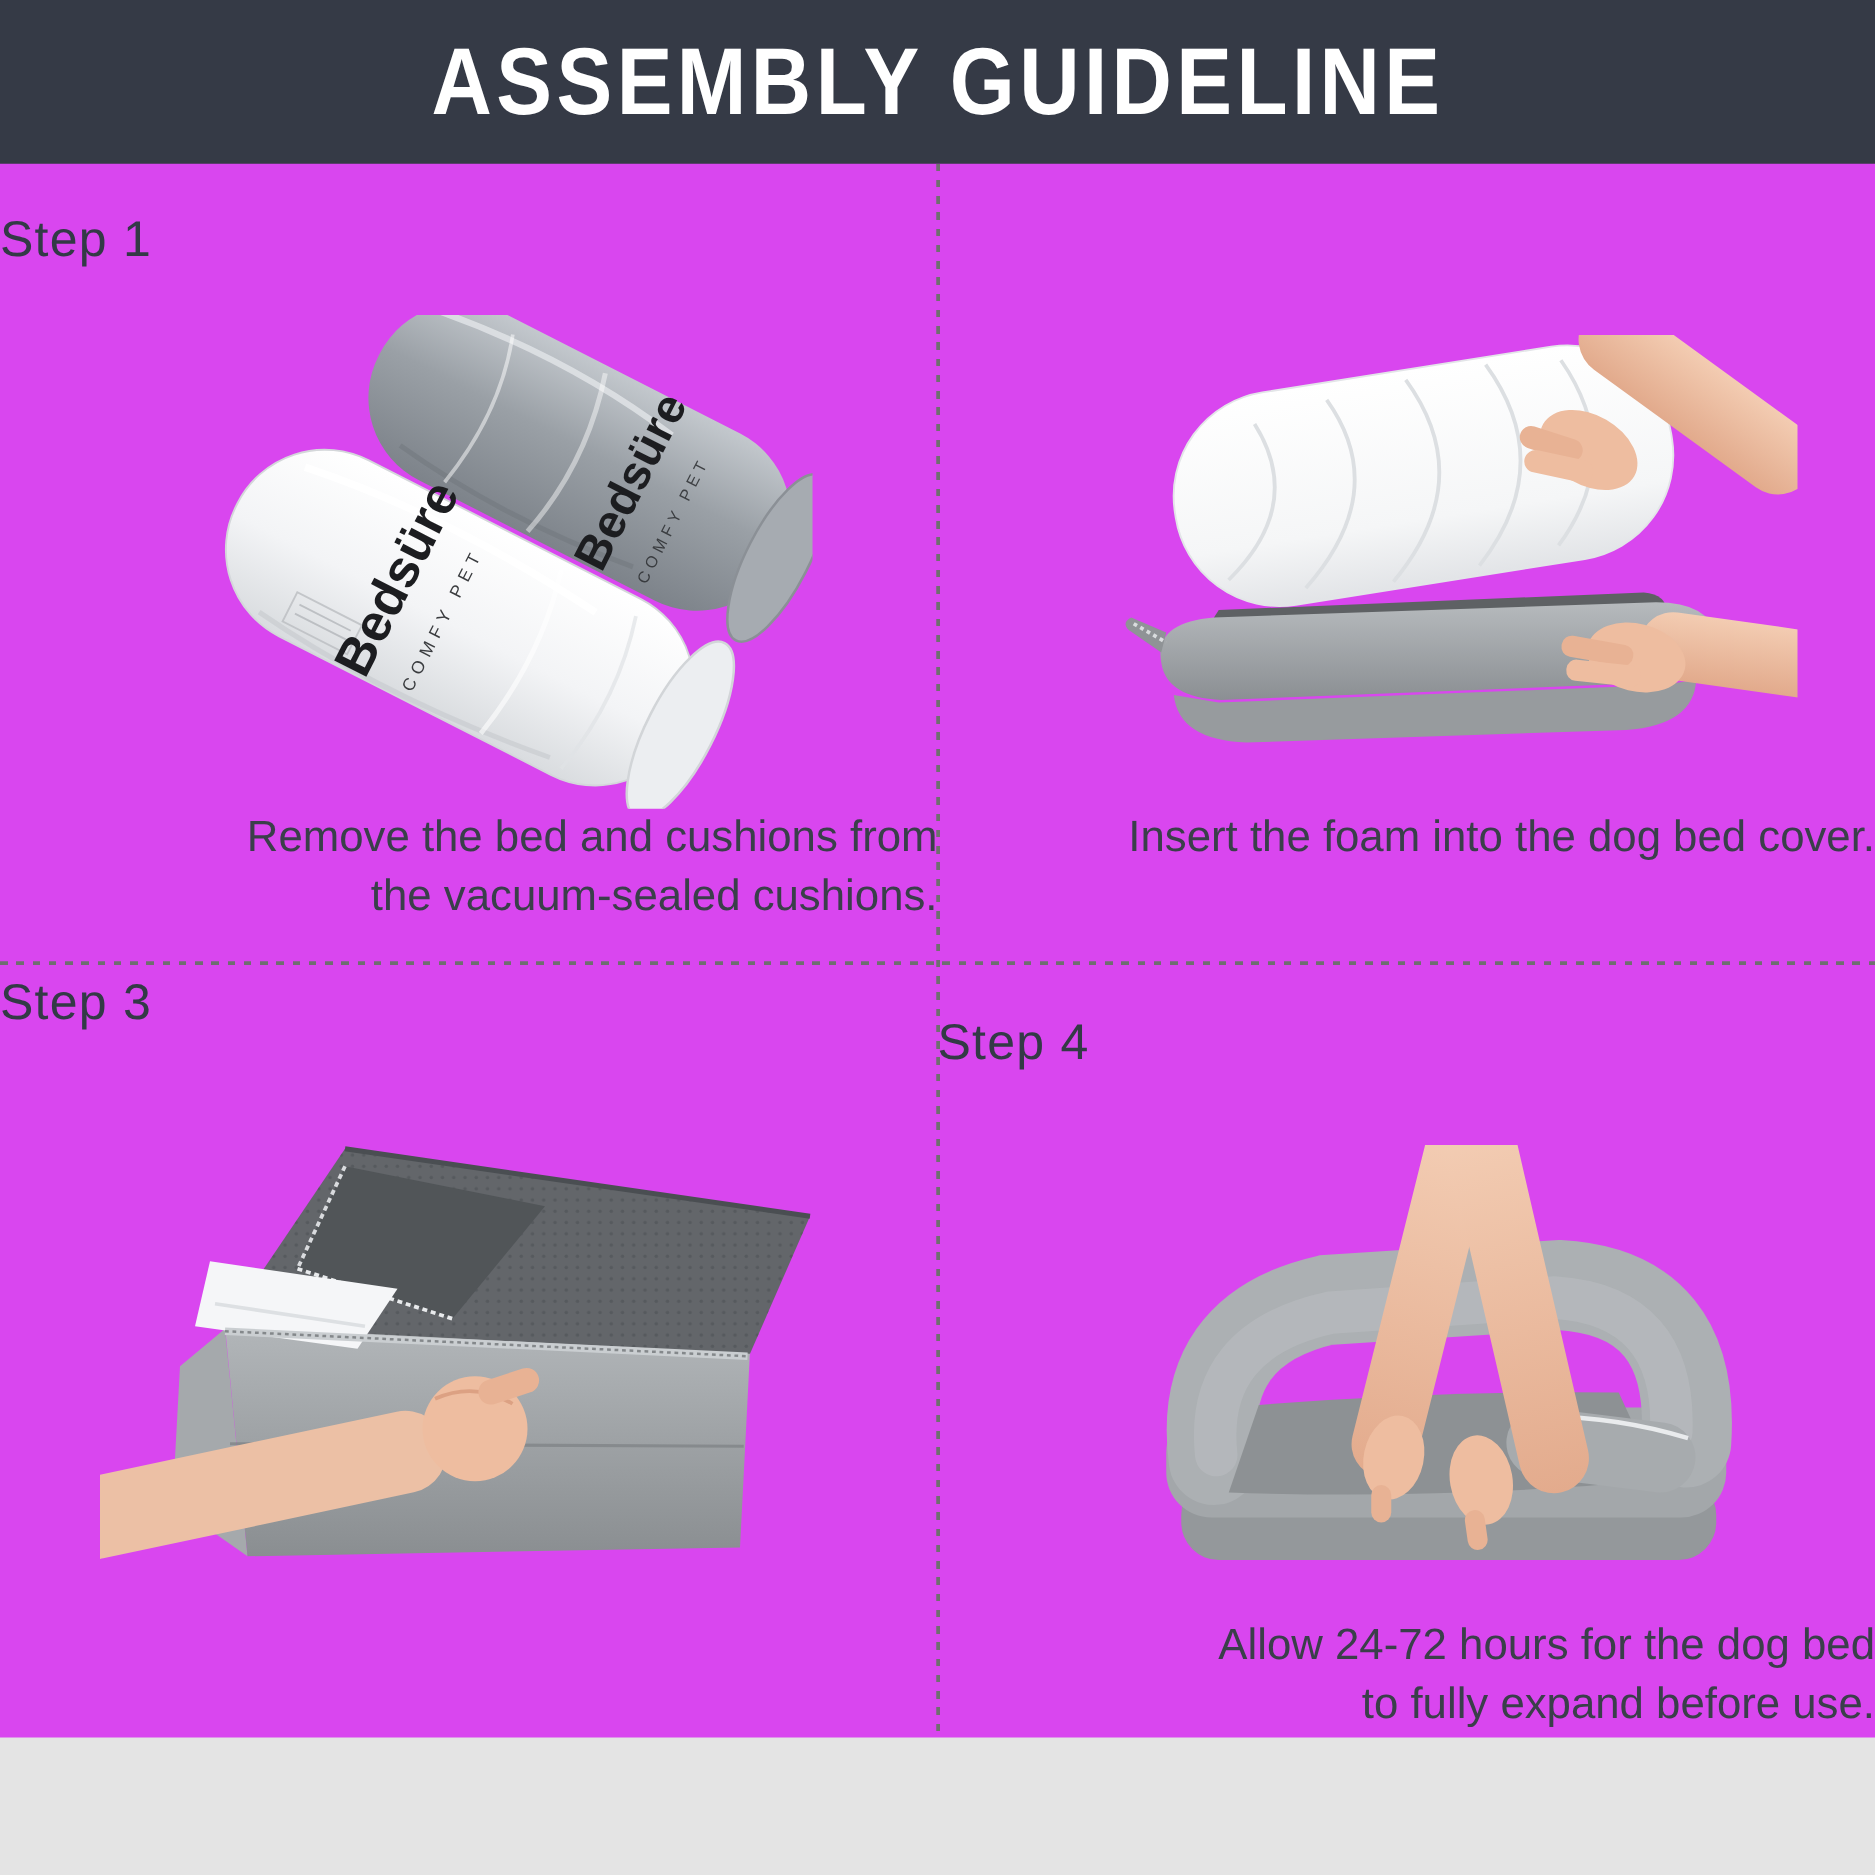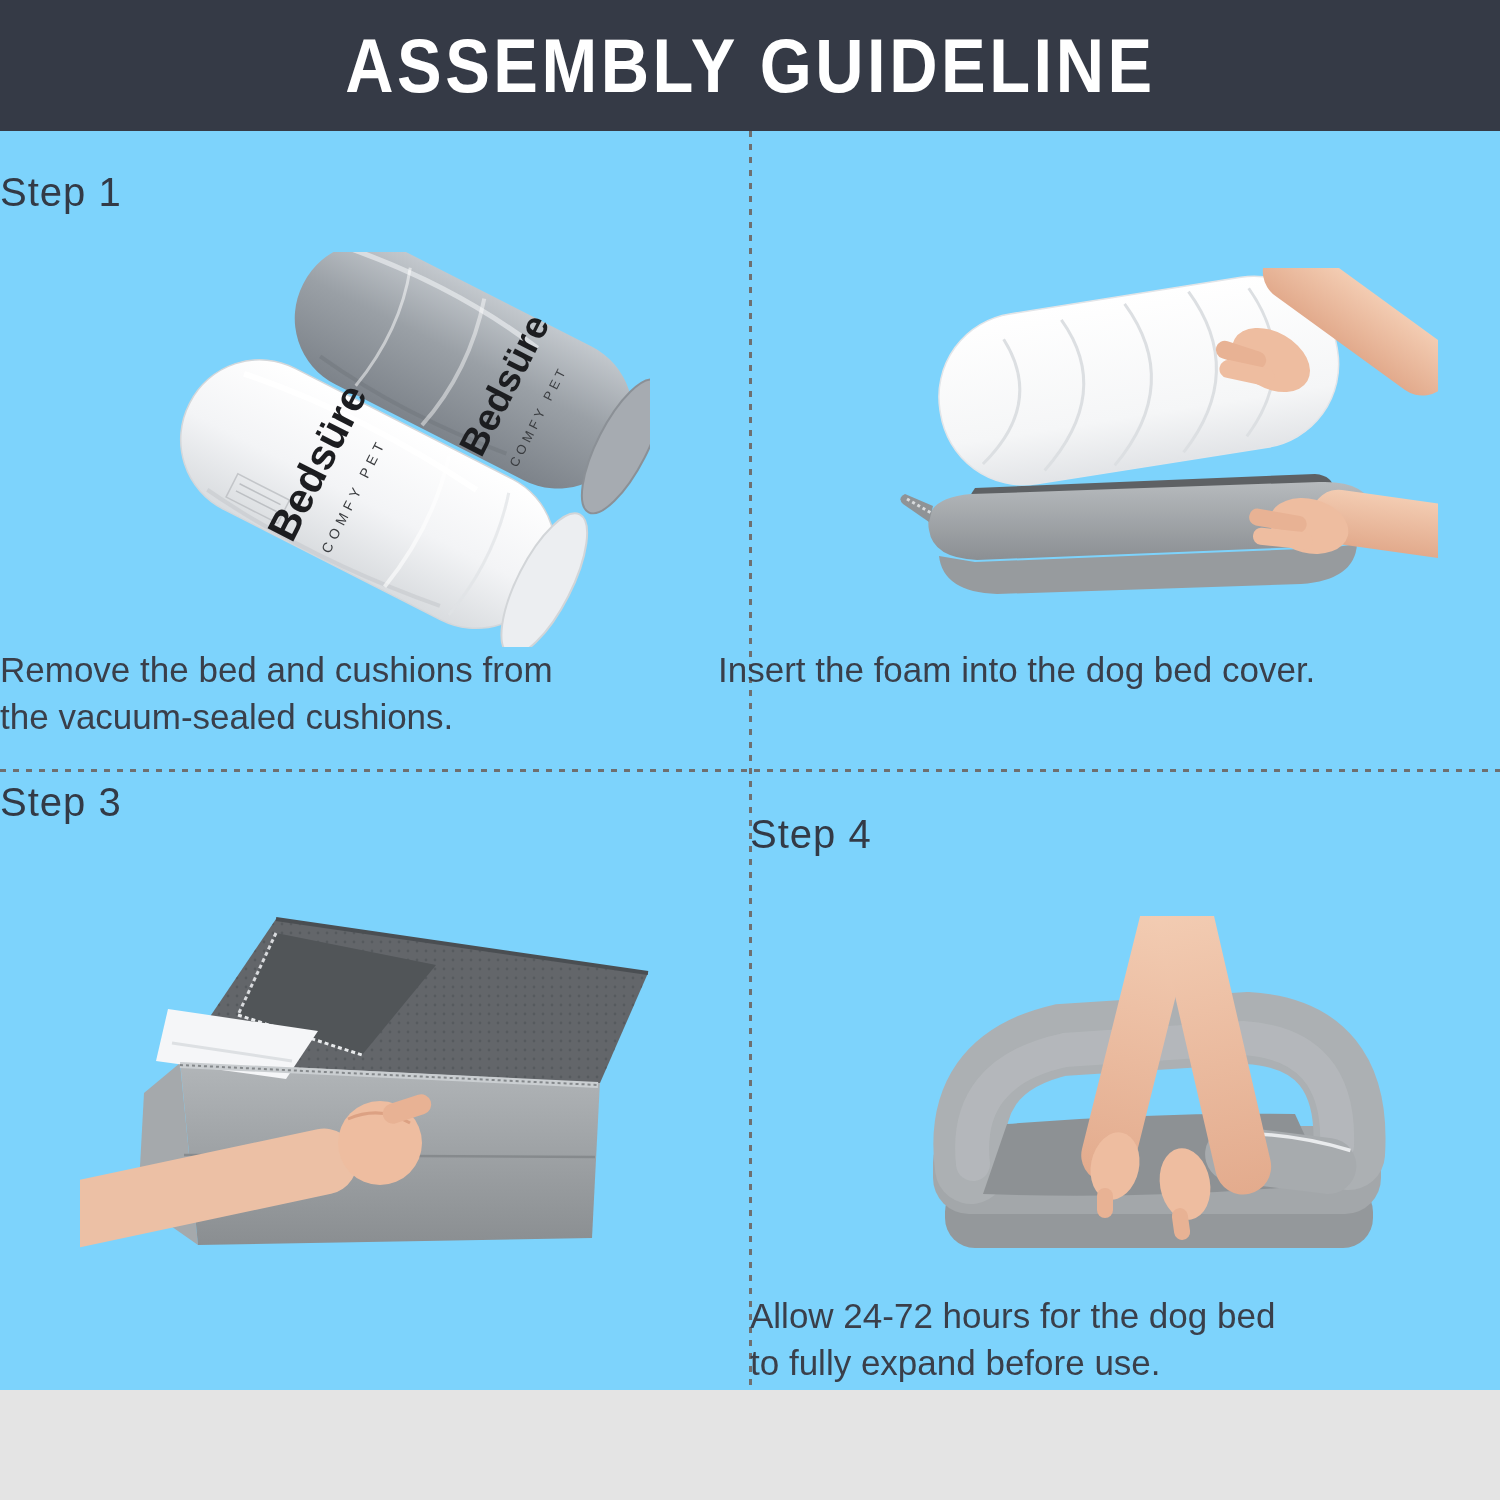--- a/index.html
+++ b/index.html
@@ -1,17 +1,17 @@
 <!DOCTYPE html>
 <html><head>
 <meta charset="utf-8">
 <style>
   html,body{margin:0;padding:0;background:#ffffff;}
   .canvas{
-    position:relative;width:1500px;height:1500px;background:#7dd3fc;
+    position:relative;width:1500px;height:1500px;background:#d946ef;
     font-family:"Liberation Sans",sans-serif;overflow:hidden;
   }
   
   .header{
     position:absolute;left:0;top:0;width:1500px;height:131px;
     background:#353a46;display:flex;align-items:center;justify-content:center;
   }
   .header h1{
     margin:0;color:#ffffff;font-size:76px;font-weight:700;letter-spacing:4px;
     transform:scaleX(0.88);white-space:nowrap;
@@ -27,24 +27,24 @@
   }
   
   .step-title{
     position:absolute;width:750px;text-align:left;
     color:#333a46;font-size:40px;font-weight:400;letter-spacing:1px;
   }
   .t1{left:0;top:170px;} .t2{left:750px;top:170px;}
   .t3{left:0;top:780px;} .t4{left:750px;top:812px;}
   
   .caption{
-    position:absolute;width:750px;text-align:left;
+    position:absolute;width:750px;text-align:right;
     color:#3a3f4a;font-size:35px;font-weight:400;line-height:47px;
   }
-  .c1{left:0;top:646px;} .c2{left:718px;top:646px;}
+  .c1{left:0;top:646px;} .c2{left:750px;top:646px;}
   .c3{left:0;top:1270px;} .c4{left:750px;top:1268px;margin-top:24px;}
   
   .fig{position:absolute;}
   .f1{left:150px;top:252px;} .f2{left:863px;top:268px;}
   .f3{left:80px;top:893px;}  .f4{left:875px;top:916px;}
   
   .footer{
     position:absolute;left:0;top:1390px;width:1500px;height:110px;
     background:#e4e4e4;
   }

